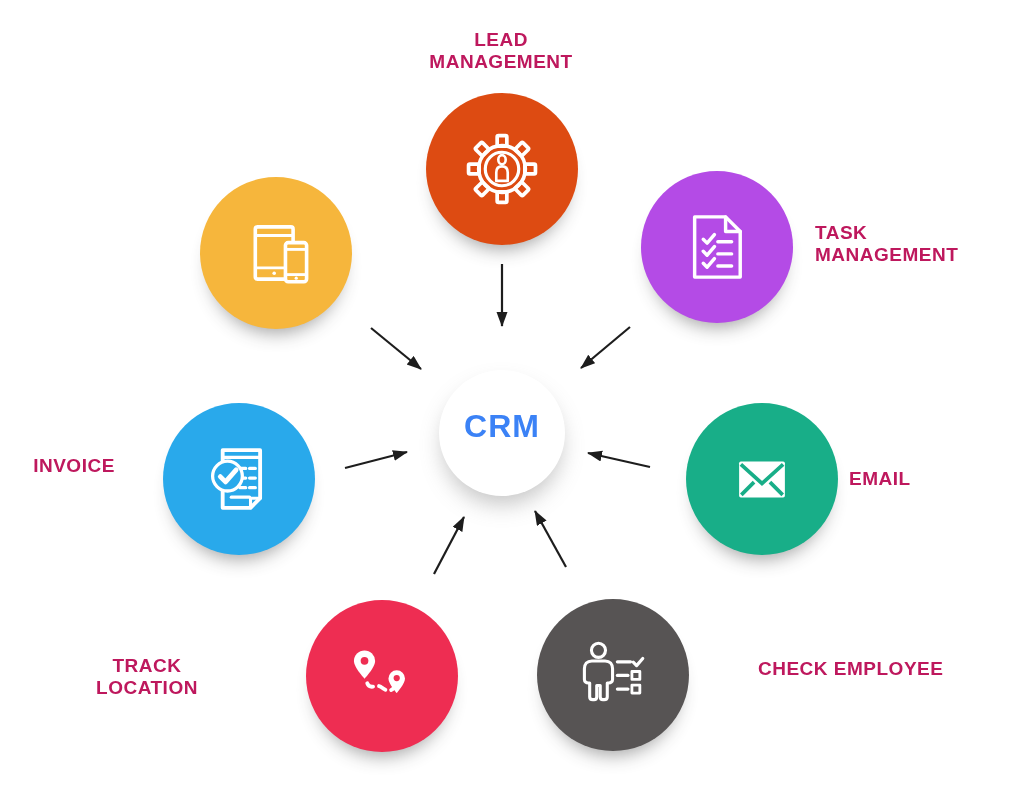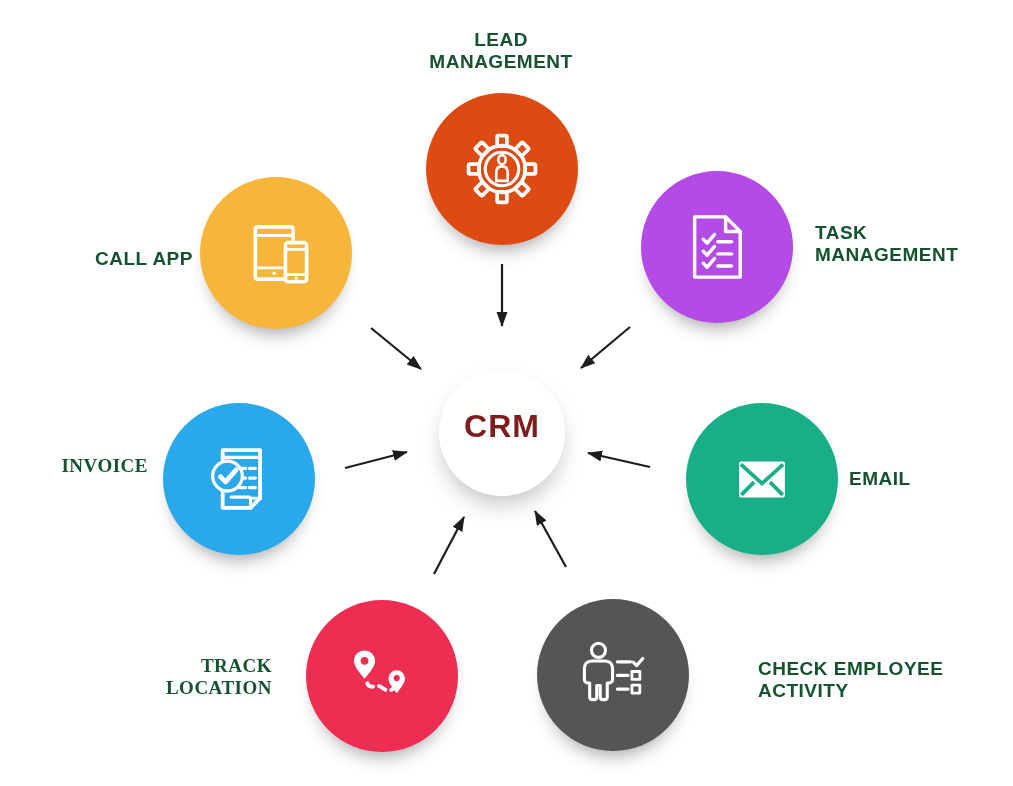--- a/index.html
+++ b/index.html
@@ -14,37 +14,37 @@
   .node-circle {
     position:absolute; width:152px; height:152px; border-radius:50%;
     background-color:currentColor;
     display:flex; align-items:center; justify-content:center;
     box-shadow:0 14px 18px -10px rgba(50,50,50,0.45);
   }
   .node-circle svg { display:block; }
 
   
   .node-label {
-    position:absolute; color:#14532d; font-weight:bold; font-size:19px;
+    position:absolute; color:#be185d; font-weight:bold; font-size:19px;
     line-height:22px; letter-spacing:0.5px;
   }
   .node-label .line { display:block; }
   .ta-c { text-align:center; }
   .ta-l { text-align:left; }
-  .ta-r { text-align:right;font-family:Liberation Serif, serif; }
+  .ta-r { text-align:center; }
 
   
   .crm-circle {
     position:absolute; left:439px; top:370px; width:126px; height:126px;
     border-radius:50%; background:#ffffff;
     box-shadow:0 12px 22px -4px rgba(100,100,100,0.38);
     display:flex; align-items:center; justify-content:center;
   }
   .crm-text {
-    font-size:32px; font-weight:bold; color:#7f1d1d; letter-spacing:1px;
+    font-size:32px; font-weight:bold; color:#3b82f6; letter-spacing:1px;
     margin-bottom:14px;
   }
 
   
   .arrows { position:absolute; inset:0; pointer-events:none; }
 </style>
 </head>
 <body>
 
 <div class="stage">
@@ -58,35 +58,31 @@
     <span class="line">TASK</span>
     <span class="line">MANAGEMENT</span>
   </div>
 
   <div class="node-label ta-l" style="left:849px;top:468px;width:150px;">
     <span class="line">EMAIL</span>
   </div>
 
   <div class="node-label ta-l" style="left:714px;top:658px;width:250px;margin-left:44px;">
     <span class="line">CHECK EMPLOYEE</span>
-    <span class="line">ACTIVITY</span>
   </div>
 
   <div class="node-label ta-r" style="left:22px;top:655px;width:250px;">
     <span class="line">TRACK</span>
     <span class="line">LOCATION</span>
   </div>
 
   <div class="node-label ta-r" style="left:0px;top:455px;width:148px;">
     <span class="line">INVOICE</span>
   </div>
 
-  <div class="node-label ta-c" style="left:44px;top:248px;width:200px;">
-    <span class="line">CALL APP</span>
-  </div>
 
   <div class="node-circle" style="left: 426px; top: 93px; color: rgb(221, 75, 18);">
     <svg width="88" height="88" viewBox="0 0 100 100">
       <g fill="none" stroke="#fff">
         <g stroke-width="4.2">
           <rect x="44.5" y="12" width="11" height="12" rx="1.5"></rect>
           <rect x="44.5" y="12" width="11" height="12" rx="1.5" transform="rotate(45 50 50)"></rect>
           <rect x="44.5" y="12" width="11" height="12" rx="1.5" transform="rotate(90 50 50)"></rect>
           <rect x="44.5" y="12" width="11" height="12" rx="1.5" transform="rotate(135 50 50)"></rect>
           <rect x="44.5" y="12" width="11" height="12" rx="1.5" transform="rotate(180 50 50)"></rect>

